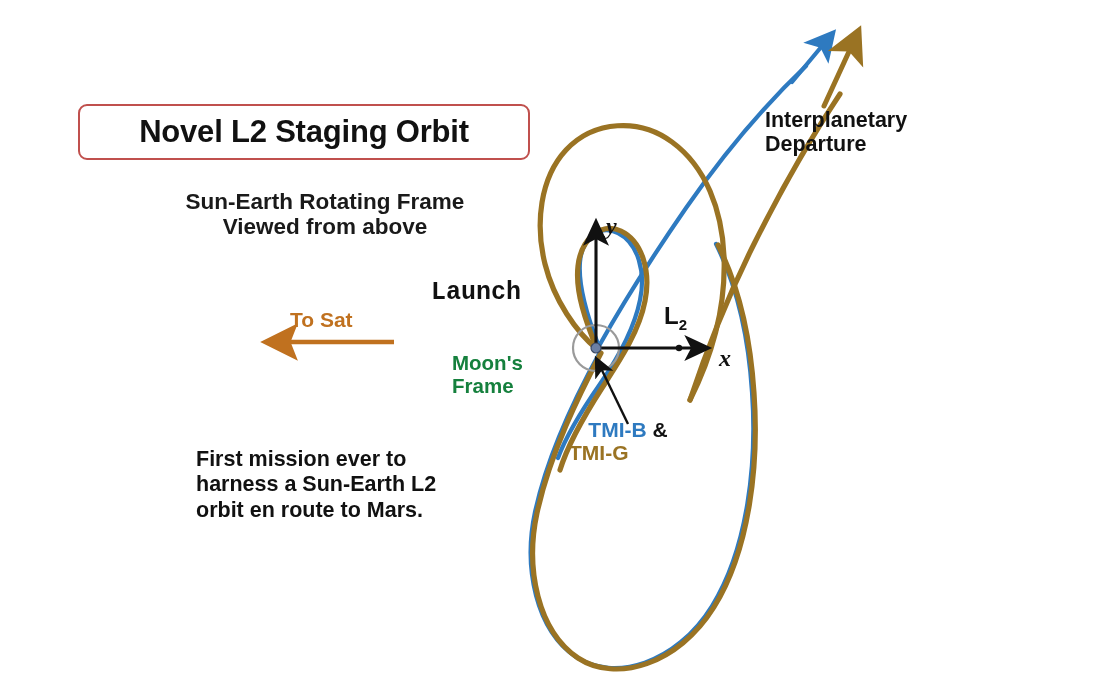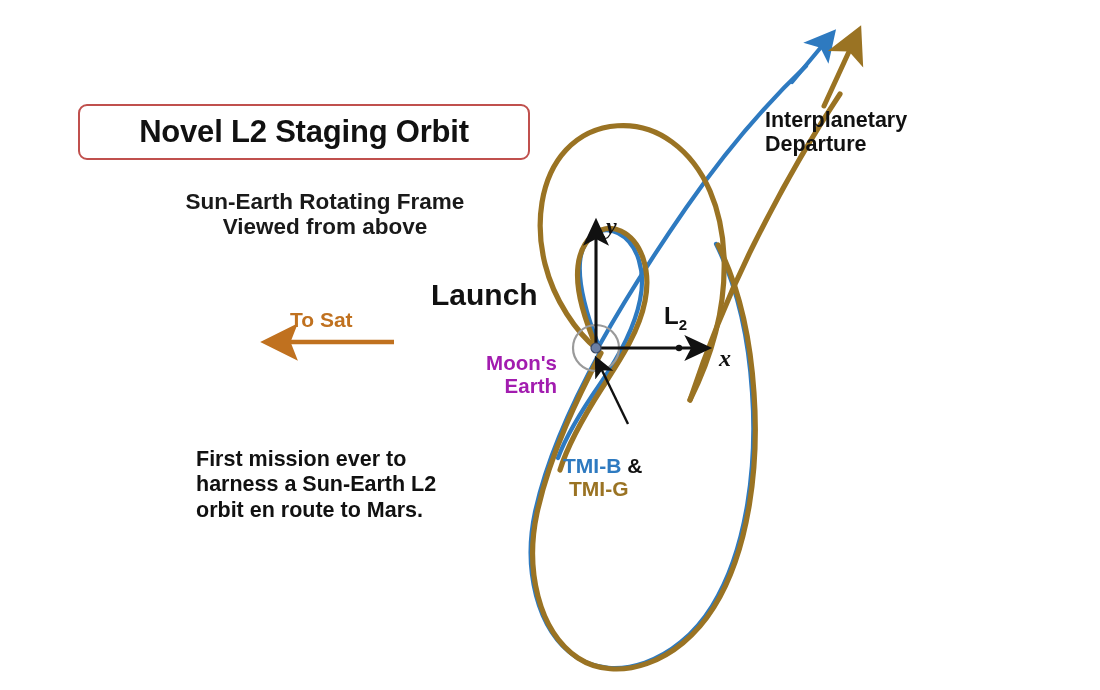--- a/index.html
+++ b/index.html
@@ -80,35 +80,36 @@
     font-size: 21px;
     font-weight: bold;
     color: #c0711f;
     white-space: nowrap;
   }
 
   .launch-label {
     position: absolute;
     left: 431px;
     top: 278px;
-    font-size: 30px;
-    font-weight: bold;
-    color: #111111;
-    white-space: nowrap;
+    font-size: 25px;
+    font-weight: bold;
+    color: #111111;
+    white-space: nowrap;
+    font-family: Liberation Mono, monospace;
   }
 
   .moon-label {
     position: absolute;
     left: 452px;
     top: 352px;
     width: 105px;
-    text-align: right;
+    text-align: left;
     font-size: 20.5px;
     font-weight: bold;
-    color: #a21caf;
+    color: #15803d;
     line-height: 1.1;
   }
 
   .departure-label {
     position: absolute;
     left: 753px;
     top: 108px;
     font-size: 21.5px;
     font-weight: bold;
     color: #111111;
@@ -119,21 +120,21 @@
 
   .tmi-label {
     position: absolute;
     left: 563px;
     top: 419px;
     width: 130px;
     font-size: 21px;
     font-weight: bold;
     line-height: 1.08;
   }
-  .tmi-line1 { text-align: left; white-space: nowrap; margin-top: 36px; }
+  .tmi-line1 { text-align: center; white-space: nowrap; }
   .tmi-line2 { text-align: left; white-space: nowrap; padding-left: 6px;}
   .tmi-b { color: #2e7ac0; }
   .tmi-amp { color: #111111; }
   .tmi-g { color: #9a7323; }
 
   .l2-label {
     position: absolute;
     left: 664px;
     top: 302px;
     font-size: 24px;
@@ -256,21 +257,21 @@
     <div>Sun-Earth Rotating Frame</div>
     <div>Viewed from above</div>
   </div>
 
   <div class="to-sun-label">To Sat</div>
 
   <div class="launch-label">Launch</div>
 
   <div class="moon-label">
     <div>Moon's</div>
-    <div>Earth</div>
+    <div>Frame</div>
   </div>
 
   <div class="departure-label">
     <div>Interplanetary</div>
     <div>Departure</div>
   </div>
 
   <div class="tmi-label">
     <div class="tmi-line1">
       <span class="tmi-b">TMI-B</span><span>&nbsp;</span><span class="tmi-amp">&amp;</span>

